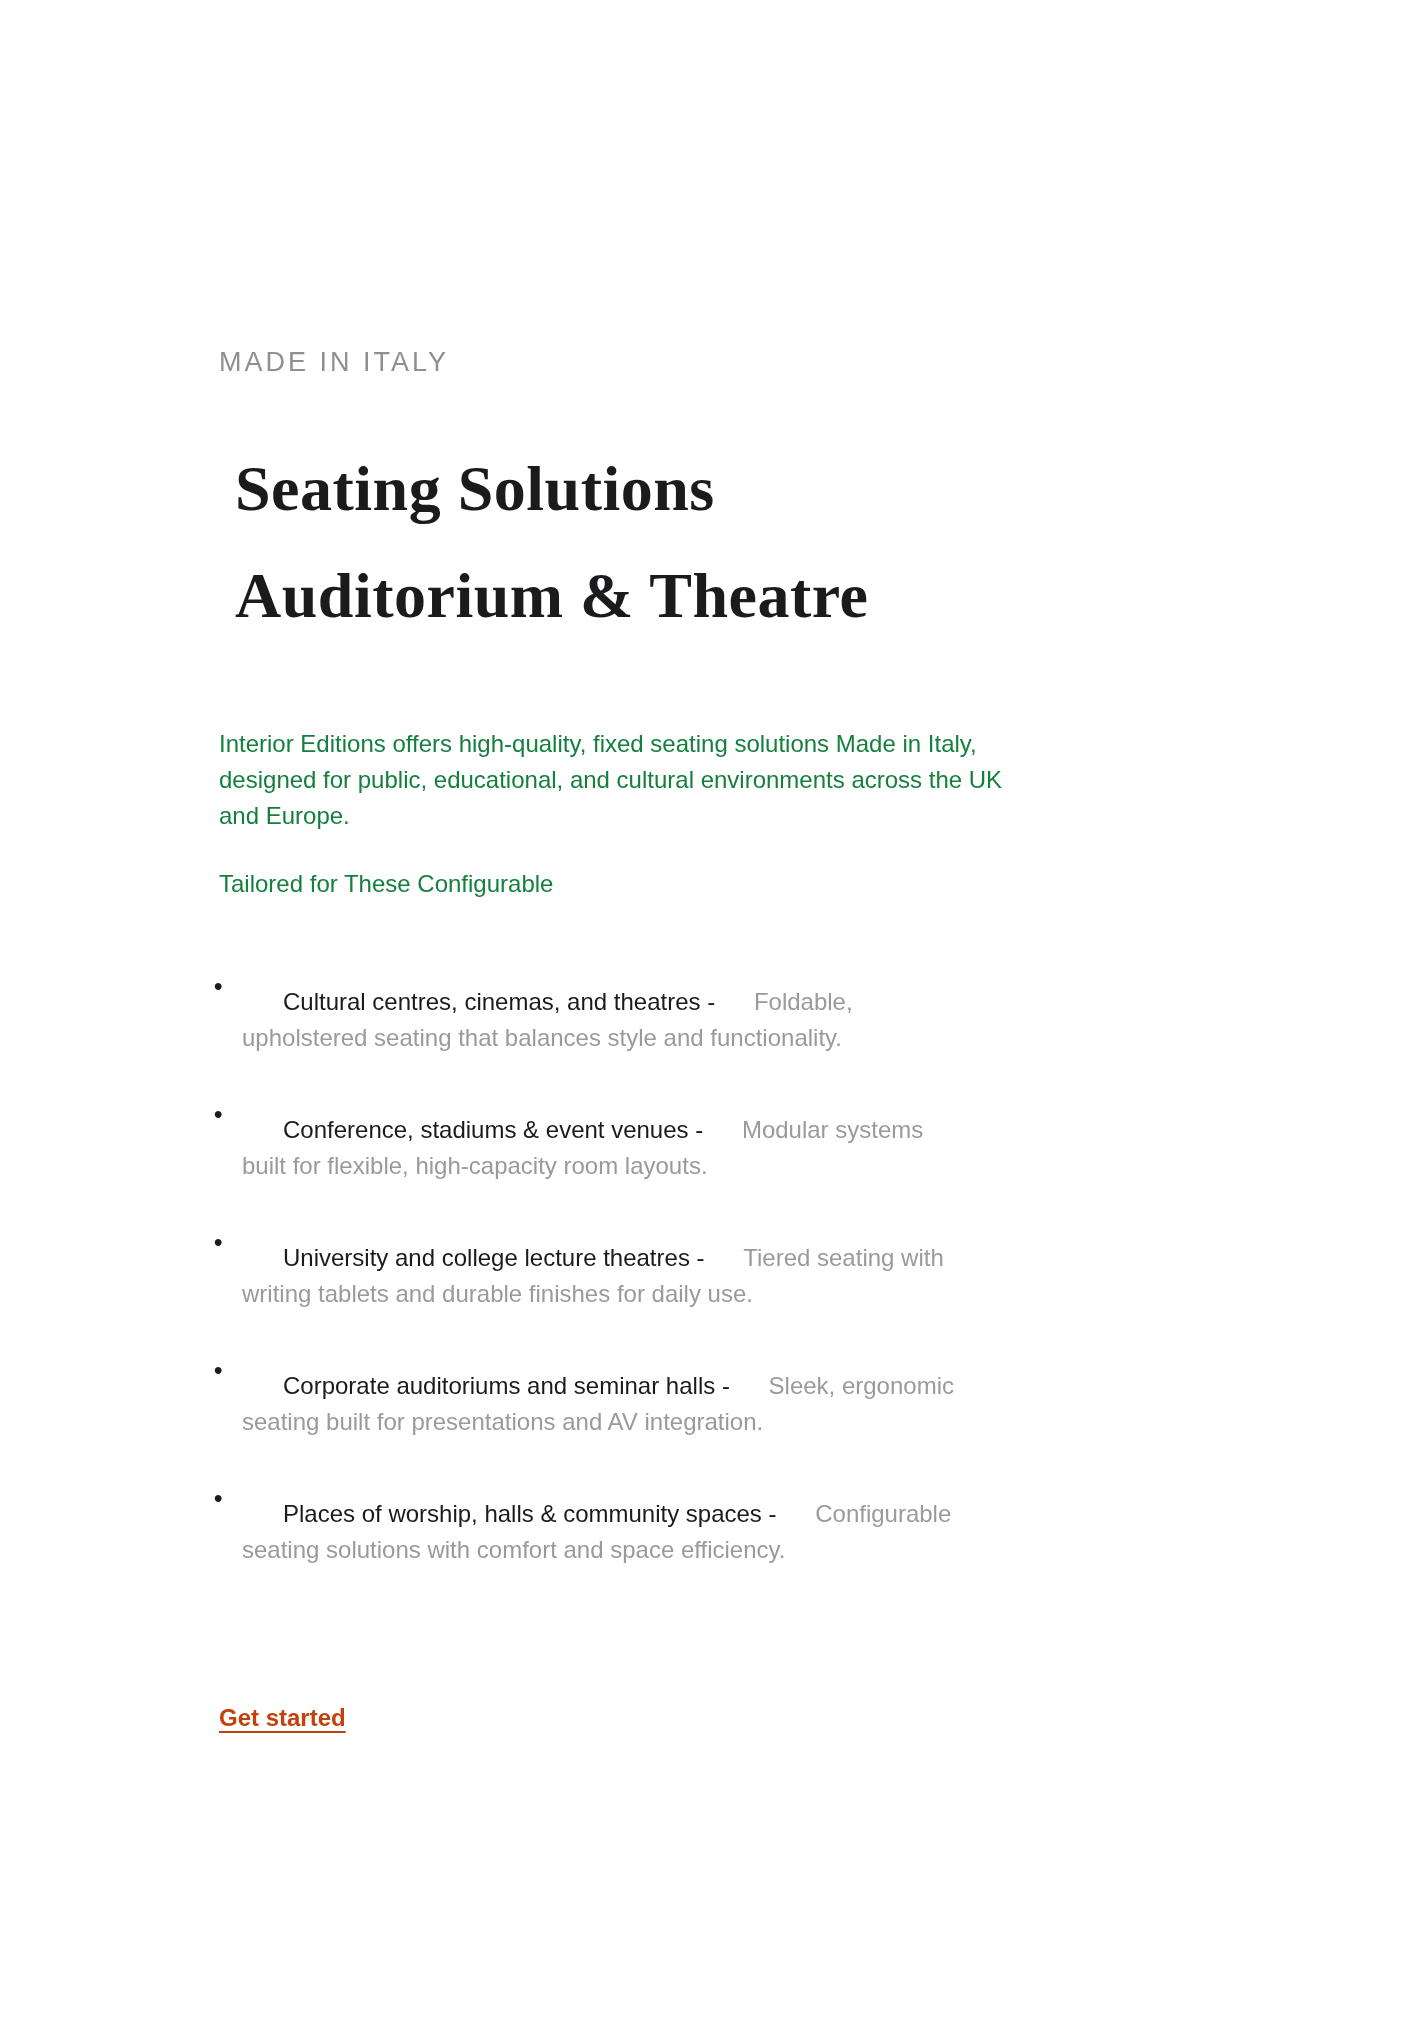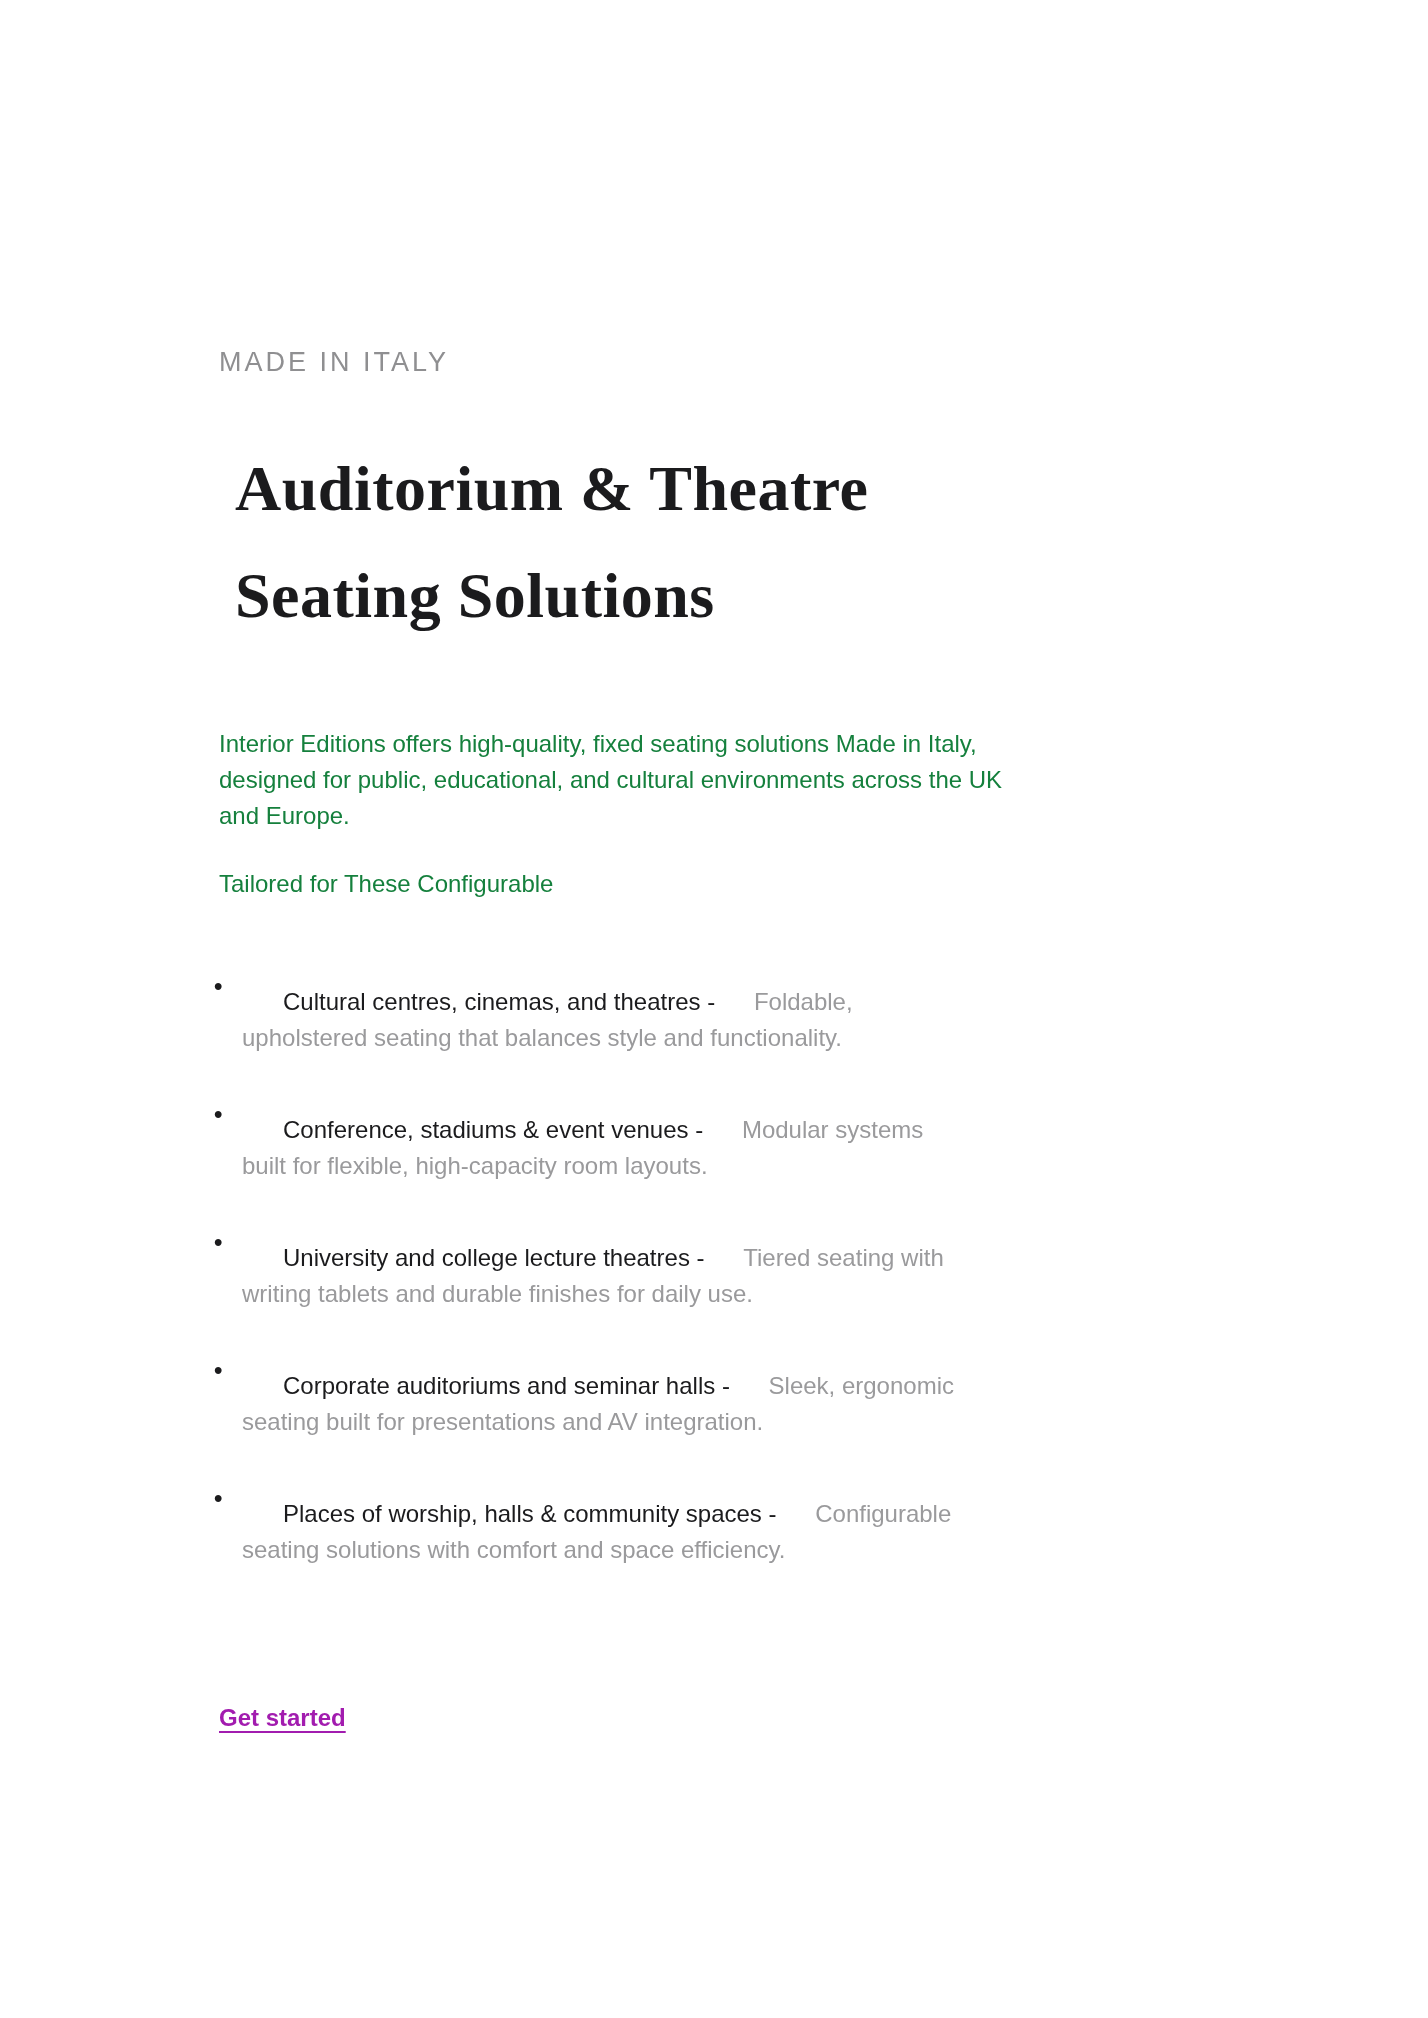--- a/index.html
+++ b/index.html
@@ -83,38 +83,38 @@
 
   .bullet-desc {
     color: #9a9a9c;
   }
 
   .cta {
     display: inline-block;
     margin-top: 64px;
     font-size: 24px;
     font-weight: 700;
-    color: #a21caf;
+    color: #c2410c;
     text-decoration: underline;
     text-underline-offset: 5px;
     text-decoration-thickness: 2px;
     cursor: pointer;
   }
 </style>
 </head>
 <body>
 
 <div class="page">
   <section class="content">
 
     <div class="eyebrow">MADE IN ITALY</div>
 
     <h1 class="title">
+      <span class="title-line">Seating Solutions</span>
       <span class="title-line">Auditorium &amp; Theatre</span>
-      <span class="title-line">Seating Solutions</span>
     </h1>
 
     <p class="intro">Interior Editions offers high-quality, fixed seating solutions Made in Italy, designed for public, educational, and cultural environments across the UK and Europe.</p>
 
     <p class="tagline">Tailored for These Configurable</p>
 
     <ul class="bullet-list">
       <li class="bullet-item">
         <span class="bullet-lead">Cultural centres, cinemas, and theatres -</span>
         <span class="bullet-desc">Foldable, upholstered seating that balances style and functionality.</span>

